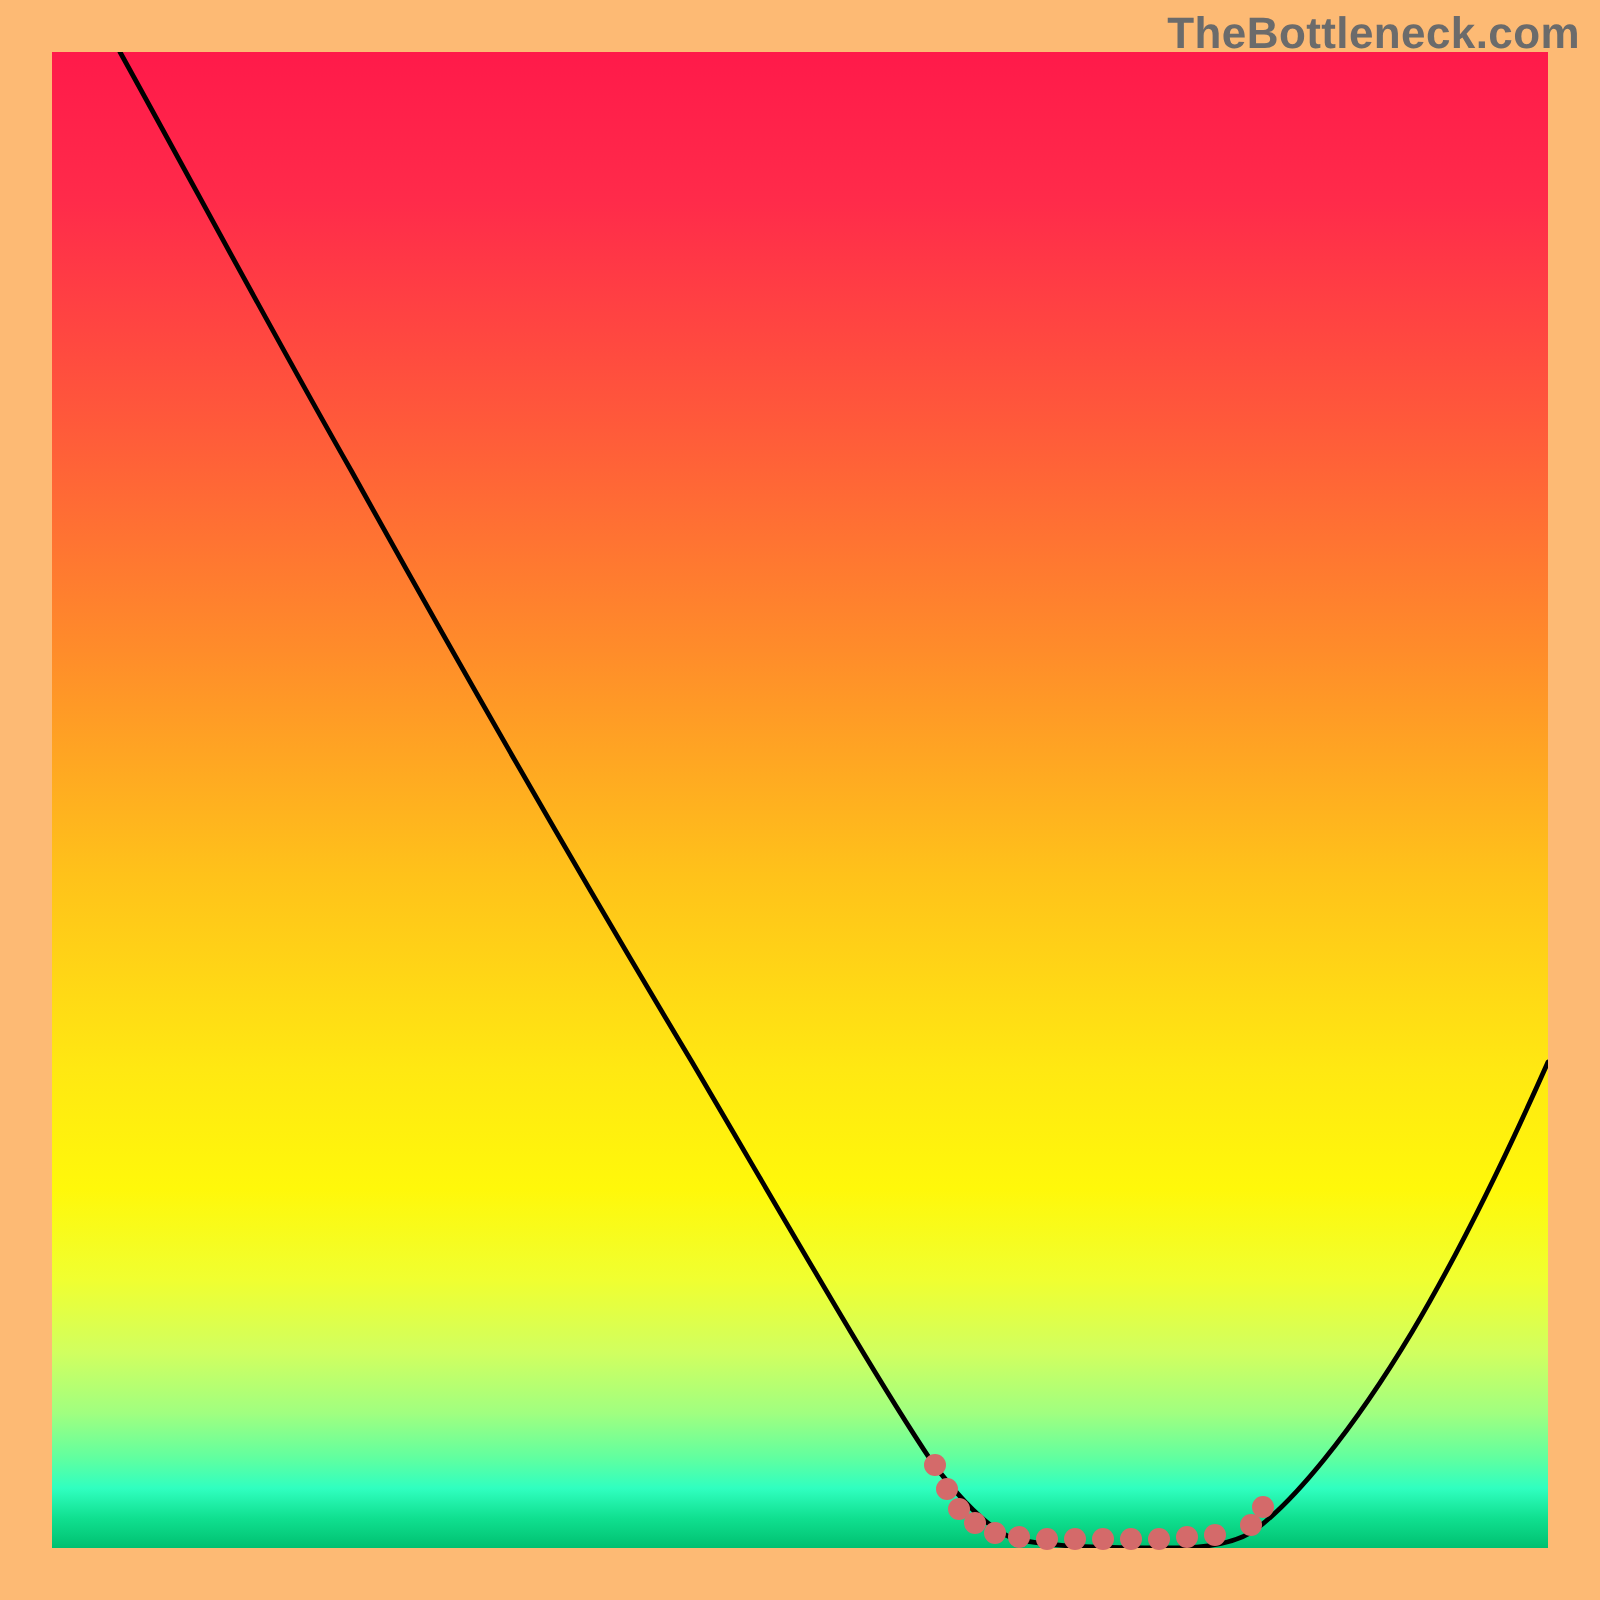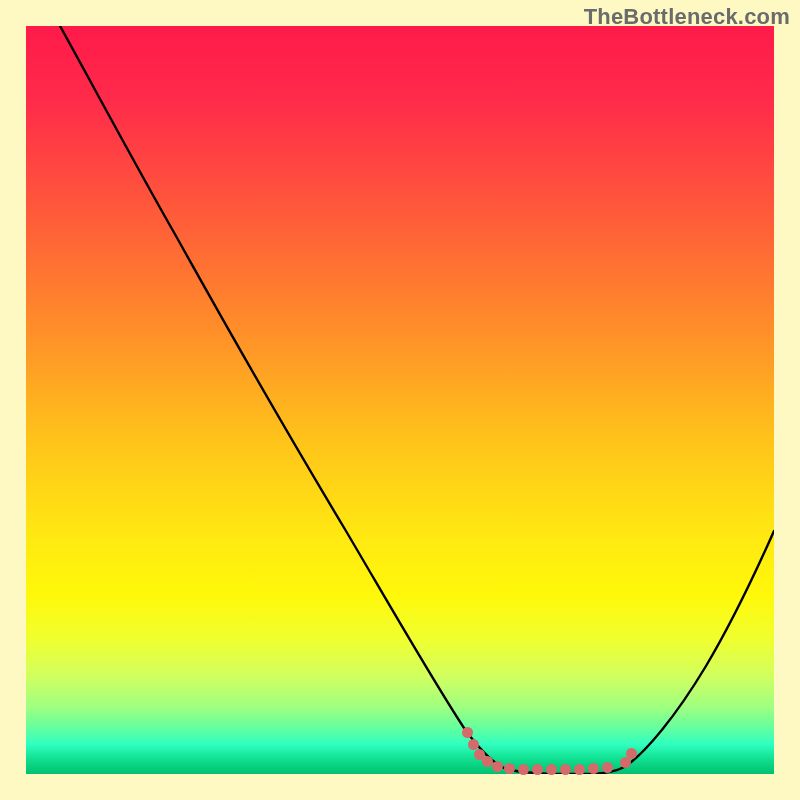--- a/index.html
+++ b/index.html
@@ -1,21 +1,21 @@
 <!DOCTYPE html>
 <html><head>
 <meta charset="utf-8">
 <style>
   * { margin: 0; padding: 0; box-sizing: border-box; }
   html, body { width: 800px; height: 800px; overflow: hidden; background: #000; }
   .chart-container {
     position: relative;
     width: 800px;
     height: 800px;
-    background: #fef9c3;
+    background: #fdba74;
   }
   .plot-area {
     position: absolute;
     left: 26px;
     top: 26px;
     width: 748px;
     height: 748px;
     background: linear-gradient(to bottom,
       #ff1a4a 0%,
       #ff2b4a 10%,

